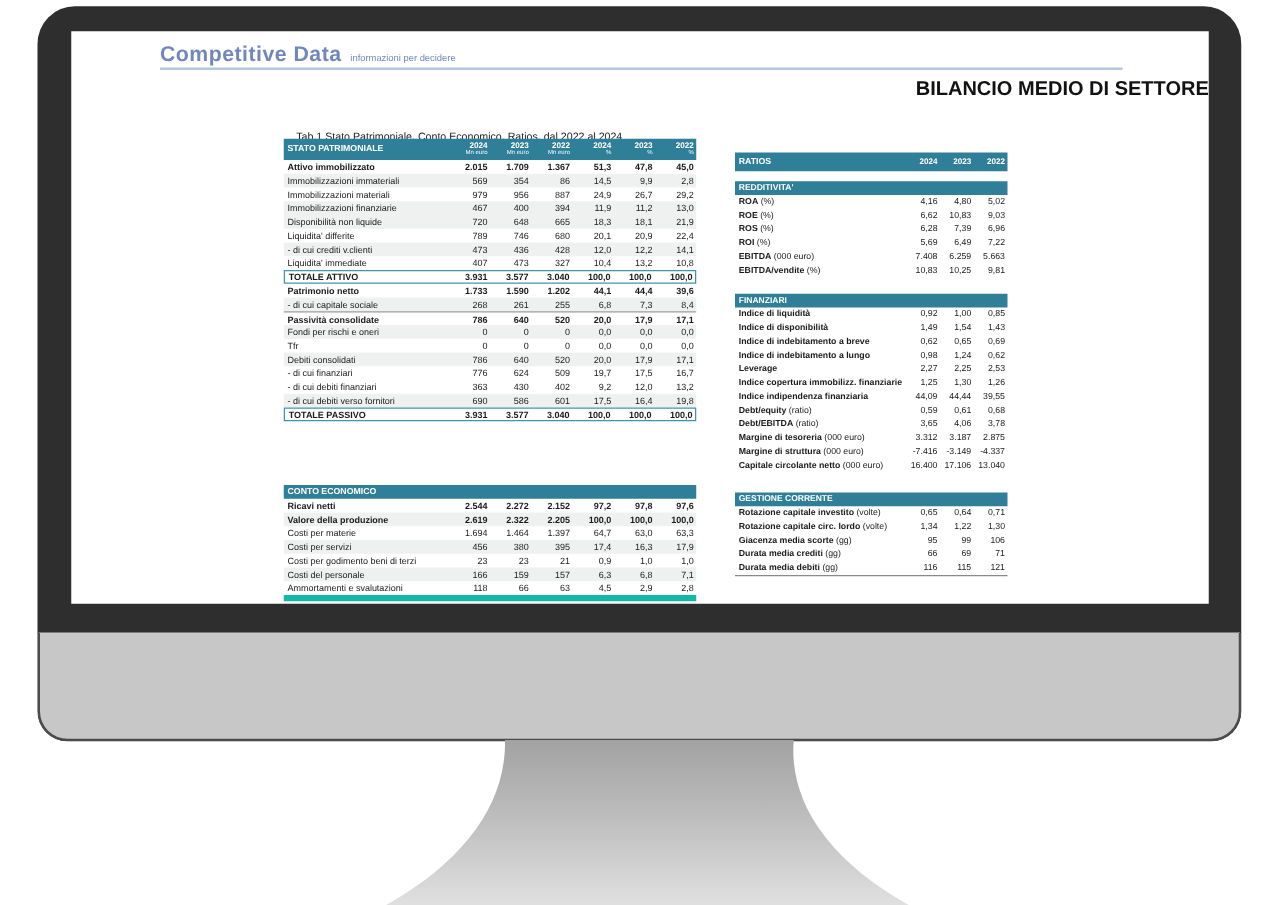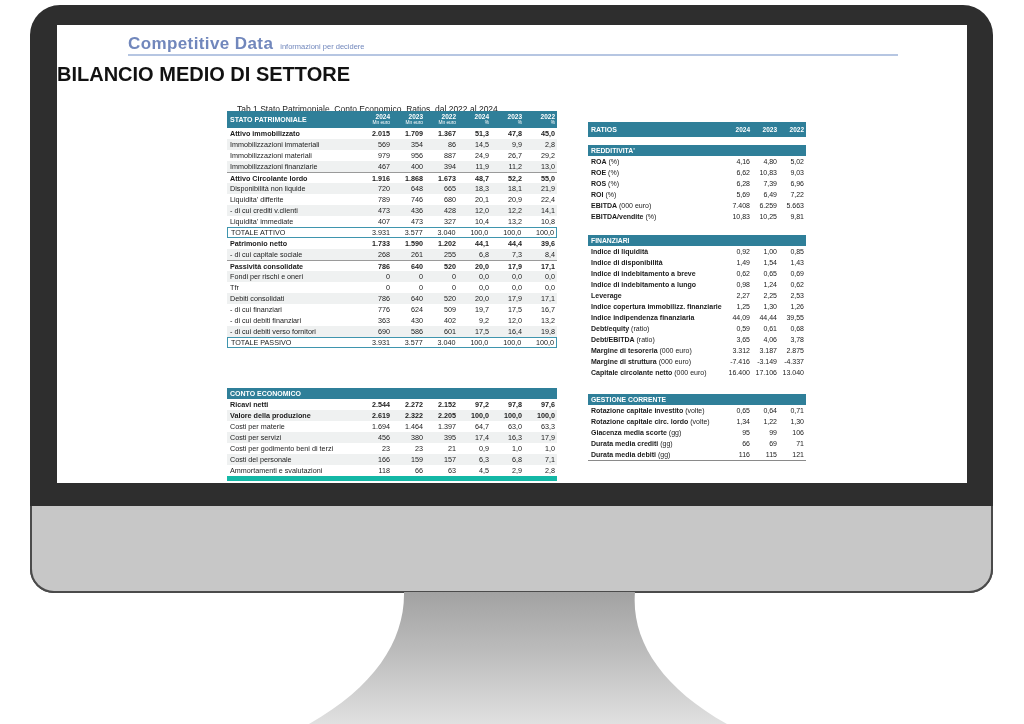--- a/index.html
+++ b/index.html
@@ -17,41 +17,41 @@
   .stand{position:absolute;left:299px;top:592px;width:432px;height:132px;display:block}
 
   
   .screen{position:absolute;left:27px;top:20px;width:910px;height:458px;background:#fff;overflow:hidden}
 
   .logo{position:absolute;left:71px;top:9px;color:var(--logo-blue);white-space:nowrap}
   .brand{font-size:17px;font-weight:bold;letter-spacing:.4px}
   .tagline{font-size:7.5px;font-weight:normal;margin-left:7px}
   .logo-rule{position:absolute;left:71px;top:29px;width:770px;height:2px;background:#b6c6e2}
 
-  .title{position:absolute;left:0;top:38px;width:100%;text-align:left;
-    font-size:20px;font-weight:bold;color:#121212}
+  .title{position:absolute;left:0;top:38px;width:100%;text-align:right;
+    font-size:16px;font-weight:bold;color:#121212}
   .subtitle{position:absolute;left:180px;top:79px;font-size:8.5px;color:#222}
 
   
   .tbl{position:absolute;width:330px;font-size:7.2px;color:#1a1a1a}
   .sp{left:170px;top:86px}
   .ce{left:170px;top:363px}
   .thead{display:flex;background:var(--teal);color:#fff;height:17px}
   .thead .lbl{width:132px;font-weight:bold;font-size:7px;padding-left:3px;align-self:center}
   .cols{display:flex}
   .col{width:33px;text-align:right;padding-right:2px;display:flex;flex-direction:column;justify-content:center}
   .yr{font-weight:bold;font-size:6.5px;line-height:7px}
   .un{font-size:4.8px;line-height:6px}
   .trow{display:flex;height:11px;line-height:11px}
   .trow .lbl{width:132px;padding-left:3px;white-space:nowrap;overflow:hidden}
   .trow .num{width:33px;text-align:right;padding-right:2px}
   .trow.alt{background:var(--stripe)}
   .trow.bold{font-weight:bold}
   .trow.rule{border-top:1px solid #9a9a9a}
-  .trow.box{font-weight:normal;border:1px solid var(--total-border);line-height:9px}
+  .trow.box{font-weight:bold;border:1px solid var(--total-border);line-height:9px}
   .ce-head{background:var(--teal);color:#fff;font-weight:bold;font-size:7px;height:11px;line-height:11px;padding-left:3px}
   .ce .body-wrap{border-bottom:5px solid #14b8a6}
 
   
   .ratios{position:absolute;left:531px;top:97px;width:218px;font-size:7px;color:#1a1a1a}
   .r-head{display:flex;background:var(--teal);color:#fff;height:15px;line-height:15px;font-weight:bold}
   .r-head .lbl{flex:1;padding-left:3px;font-size:7px}
   .r-head .yr-col{width:27px;text-align:right;padding-right:2px;font-size:6.5px;line-height:15px}
   .r-sec{margin-top:13px}
   .r-sec:nth-of-type(1){margin-top:8px}
@@ -138,29 +138,20 @@
             </div>
             <div class="trow alt">
               <span class="lbl">Immobilizzazioni finanziarie</span>
               <span class="num">467</span>
               <span class="num">400</span>
               <span class="num">394</span>
               <span class="num">11,9</span>
               <span class="num">11,2</span>
               <span class="num">13,0</span>
             </div>
-            <div class="trow bold rule">
-              <span class="lbl">Attivo Circolante  lordo</span>
-              <span class="num">1.916</span>
-              <span class="num">1.868</span>
-              <span class="num">1.673</span>
-              <span class="num">48,7</span>
-              <span class="num">52,2</span>
-              <span class="num">55,0</span>
-            </div>
             <div class="trow alt">
               <span class="lbl">Disponibilità non liquide</span>
               <span class="num">720</span>
               <span class="num">648</span>
               <span class="num">665</span>
               <span class="num">18,3</span>
               <span class="num">18,1</span>
               <span class="num">21,9</span>
             </div>
             <div class="trow">

